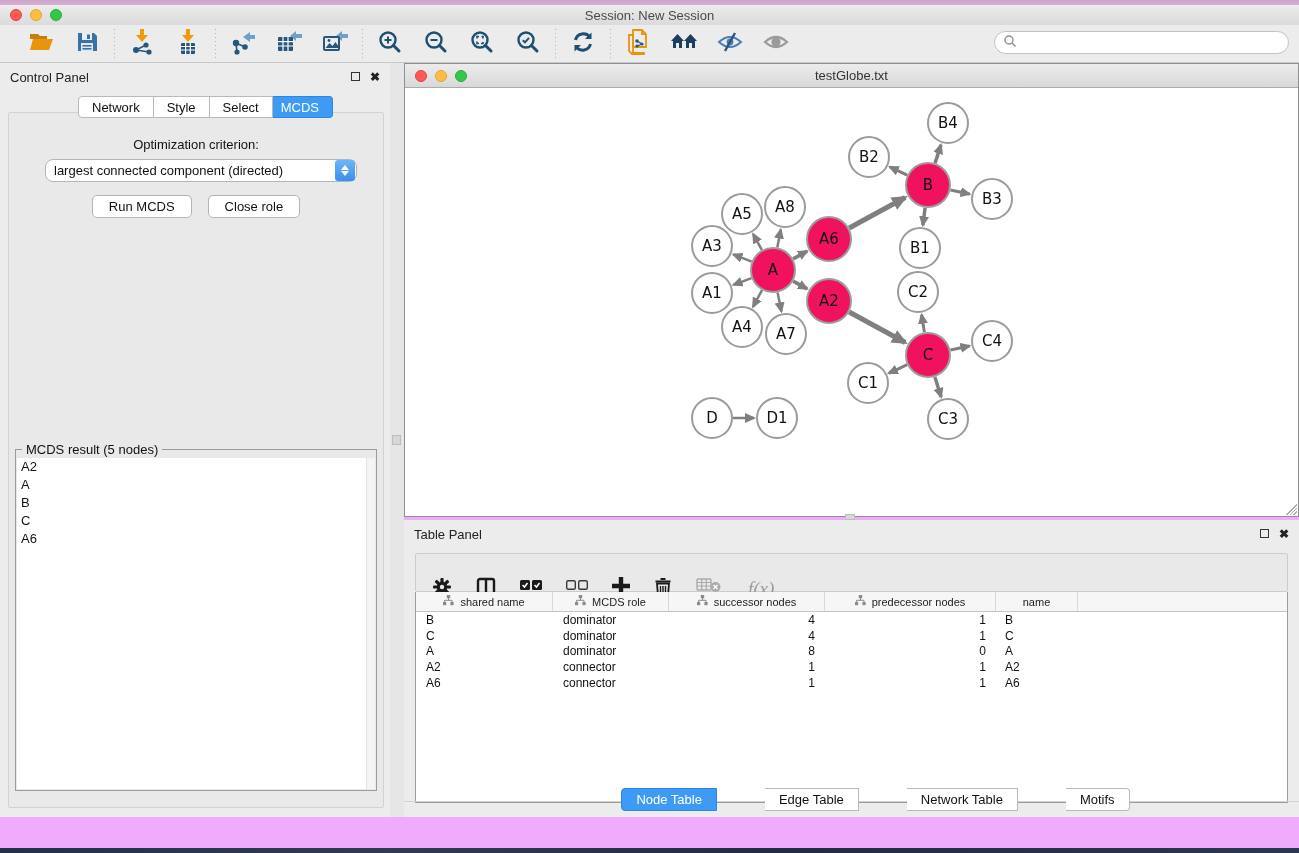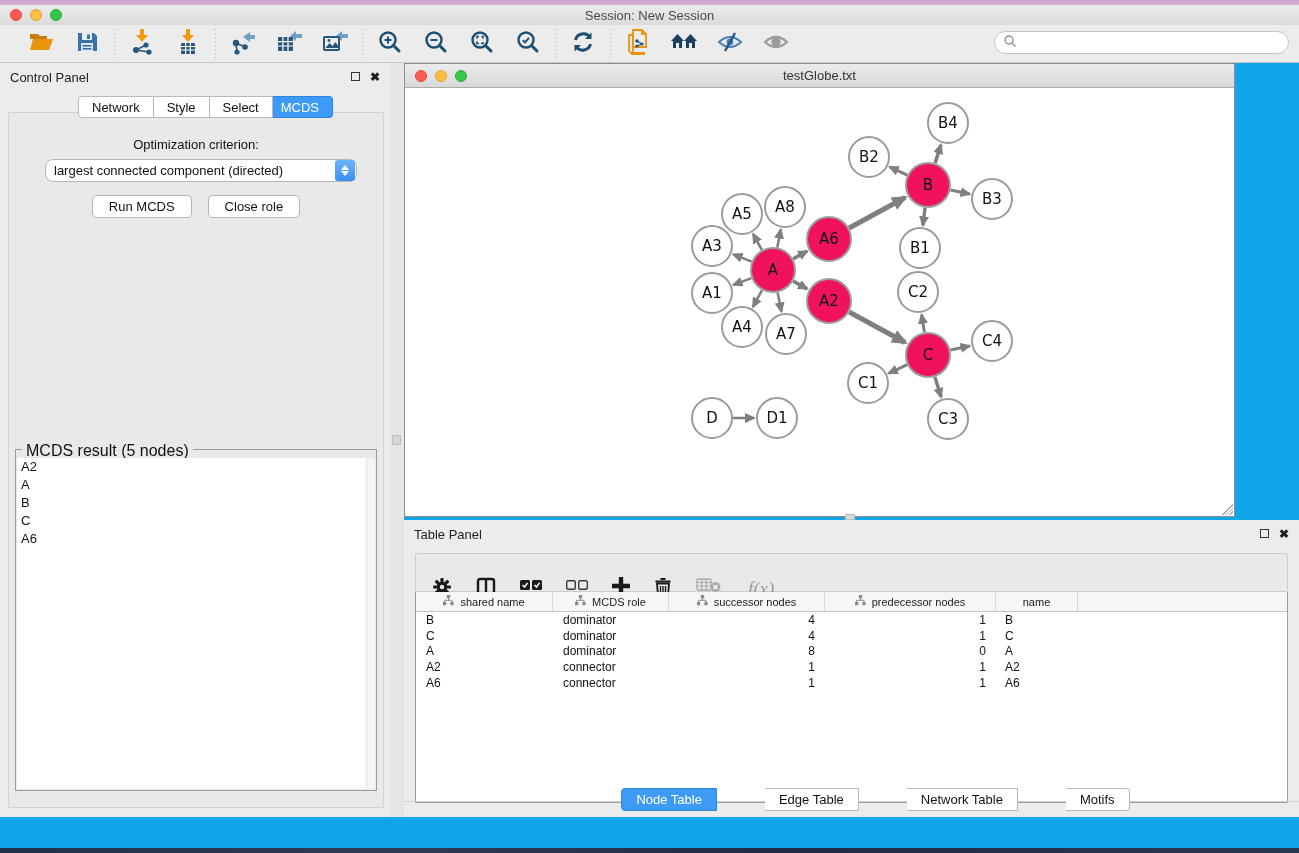--- a/index.html
+++ b/index.html
@@ -1,18 +1,18 @@
 <!DOCTYPE html>
 <html><head>
 <meta charset="utf-8">
 <style>
   * { margin:0; padding:0; box-sizing:border-box; }
   html,body { background:#222; }
   body { font-family:"Liberation Sans", sans-serif; }
-  .screen { position:relative; width:1299px; height:853px; background:#0ea5e9; overflow:hidden; }
+  .screen { position:relative; width:1299px; height:853px; background:#f0abfc; overflow:hidden; }
 
   
   .wall-top { position:absolute; left:0; top:0; width:1299px; height:5px;
     background:linear-gradient(#caa6ca,#d9aed4); }
   .titlebar { position:absolute; left:0; top:5px; width:1299px; height:20px;
     background:linear-gradient(#ececec,#dcdadc); display:flex; align-items:center; }
   .tl-dots { display:flex; gap:8px; margin-left:10px; }
   .tl { width:12px; height:12px; border-radius:50%; }
   .tl.red   { background:#fc5b57; border:1px solid #e2433e; }
   .tl.yel   { background:#fdbe41; border:1px solid #e0a634; }
@@ -55,34 +55,34 @@
   .combo-step { width:20px; height:21px; border-radius:3px; margin-right:1px;
     background:linear-gradient(#6db5fa,#3b8df0); display:flex; flex-direction:column;
     align-items:center; justify-content:center; gap:1px; }
   .combo-step svg { display:block; }
   .btn-row { position:absolute; left:0; top:82px; width:100%; display:flex; justify-content:center; gap:16px; }
   .pbtn { height:23px; padding:0 16px; background:#fff; border:1px solid #b5b5b5; border-radius:5px;
     font-size:13px; color:#111; display:flex; align-items:center; }
   .result-group { position:absolute; left:6px; top:336px; width:362px; height:342px;
     border:1px solid #9c9c9c; }
   .result-legend { position:absolute; left:6px; top:-8px; background:#e9e9e9; padding:0 4px;
-    font-size:16px; color:#111; }
+    font-size:13px; color:#111; }
   .result-list { position:absolute; left:1px; top:8px; right:1px; bottom:1px; background:#fff; overflow:hidden; }
   .result-scroll { position:absolute; right:0; top:0; width:9px; bottom:0; background:#f4f4f4; border-left:1px solid #e4e4e4; }
   .mcds-item { font-size:13px; color:#111; padding:1px 0 1px 4px; line-height:16px; }
 
   
   .vsplit { position:absolute; left:390px; top:63px; width:14px; height:754px; background:#e6e6e6; }
   .vsplit-handle { position:absolute; left:2px; top:372px; width:9px; height:10px;
     background:#d7d7d7; border:1px solid #bdbdbd; }
   .hsplit-handle { position:absolute; left:845px; top:514px; width:10px; height:6px;
     background:#d7d7d7; border:1px solid #bdbdbd; }
 
   
-  .net-window { position:absolute; left:404px; top:63px; width:831px; height:454px;
+  .net-window { position:absolute; left:404px; top:63px; width:895px; height:454px;
     border:1px solid #8f8f8f; background:#fff; }
   .net-titlebar { height:24px; background:linear-gradient(#ececec,#d8d8d8);
     border-bottom:1px solid #ababab; display:flex; align-items:center; position:relative; }
   .net-title { position:absolute; left:0; right:0; text-align:center; font-size:13px; color:#333; }
   .net-canvas { position:absolute; left:0; top:25px; right:0; bottom:0; background:#fff; overflow:hidden; }
   .net-grip { position:absolute; right:1px; bottom:1px; width:13px; height:13px;
     background:
       linear-gradient(135deg, transparent 0 56%, #aaa 56% 62%, transparent 62% 70%, #aaa 70% 76%, transparent 76% 84%, #aaa 84% 90%, transparent 90%); }
   .graph-label { font-family:"DejaVu Sans", sans-serif; }
 

